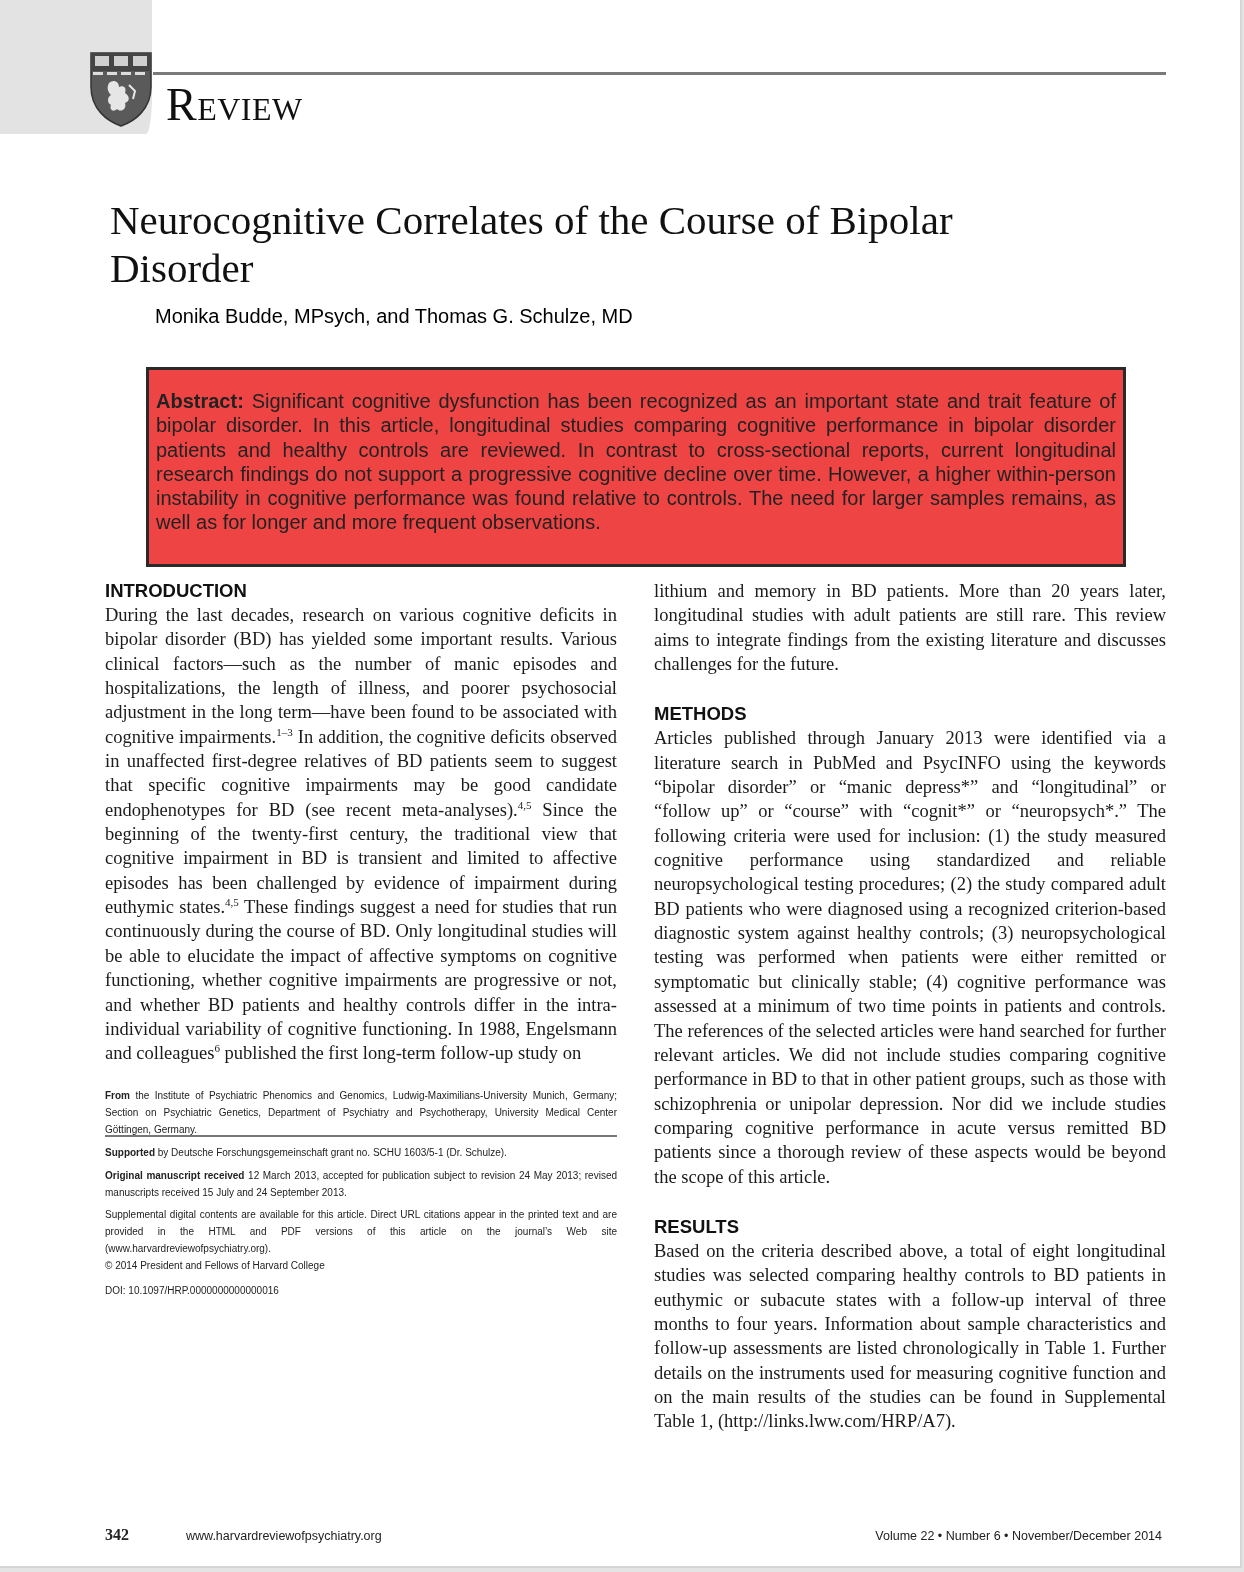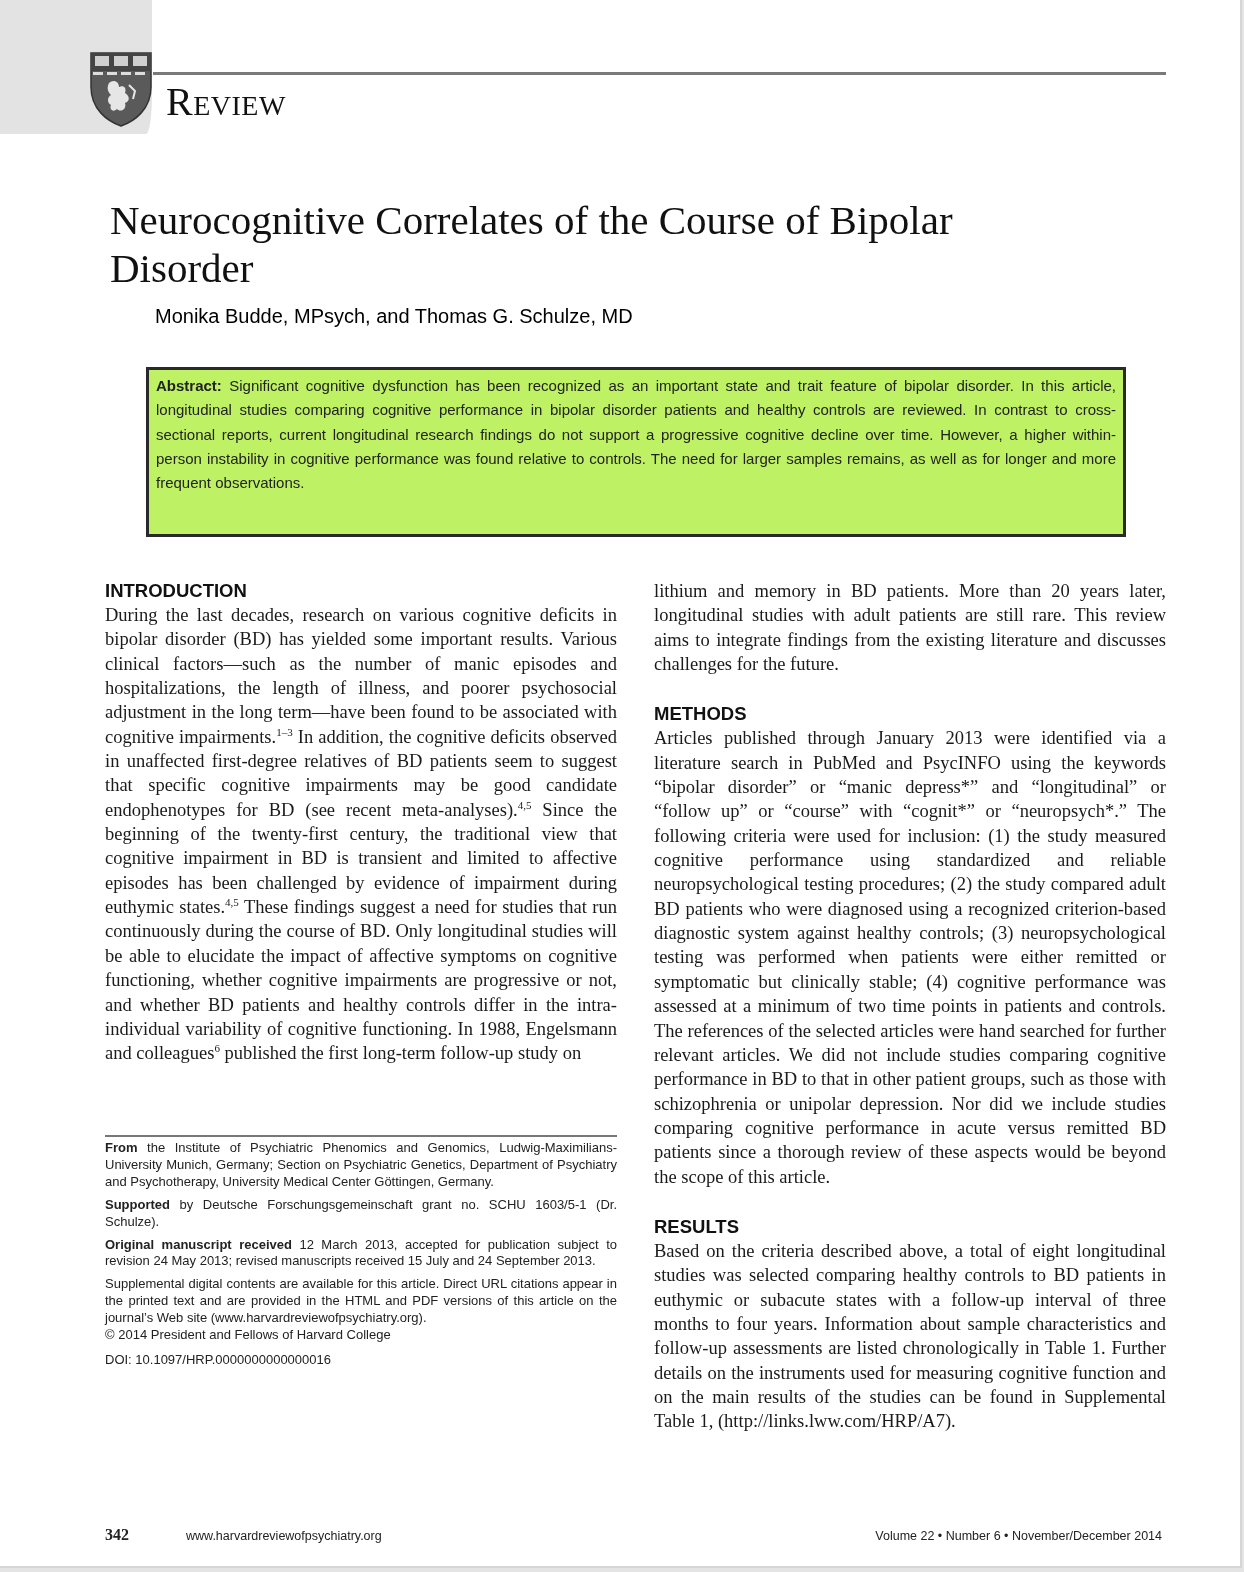--- a/index.html
+++ b/index.html
@@ -1,36 +1,36 @@
 <!DOCTYPE html>
 <html><head>
 <meta charset="utf-8">
 <style>
   html, body { margin: 0; padding: 0; }
   body { width: 1244px; height: 1572px; background: #e4e4e4; position: relative; overflow: hidden; }
   .page { position: absolute; left: 0; top: 0; width: 1240px; height: 1566px; background: #fff; border-right: 2px solid #d6d6d6; border-bottom: 2px solid #d6d6d6; }
   .corner { position: absolute; left: 0; top: 0; width: 152px; height: 134px; background: #e3e3e3; border-bottom-right-radius: 6px 40px; }
   .shield { position: absolute; left: 89px; top: 51px; width: 64px; height: 76px; }
   .rule-top { position: absolute; left: 153px; top: 72px; width: 1013px; height: 3px; background: #7a7a7a; }
-  .section-label { position: absolute; left: 166px; top: 78px; font-family: "Liberation Serif", serif; font-size: 40px; color: #111; letter-spacing: 0.5px; text-align: center; }
+  .section-label { position: absolute; left: 166px; top: 78px; font-family: "Liberation Serif", serif; font-size: 46px; color: #111; letter-spacing: 0.5px; text-align: center; }
   .title { position: absolute; left: 106px; top: 192px; width: 900px; font-family: "Liberation Serif", serif; font-size: 41px; line-height: 48px; color: #111; }
   .authors { position: absolute; left: 155px; top: 305px; font-family: "Liberation Sans", sans-serif; font-size: 20px; color: #000000; }
-  .abstract { position: absolute; left: 146px; top: 367px; width: 960px; height: 156px; background: #bef264; border: 3px solid #2a2a2a; padding: 4px 7px; font-family: "Liberation Sans", sans-serif; font-size: 15px; line-height: 24.3px; color: #222; }
+  .abstract { position: absolute; left: 146px; top: 367px; width: 960px; height: 156px; background: #ef4444; border: 3px solid #2a2a2a; padding: 19px 7px; font-family: "Liberation Sans", sans-serif; font-size: 20px; line-height: 24.3px; color: #222; }
   .abstract b { font-weight: bold; }
   .abstract p { margin: 0; text-align: justify; }
   .abstract .kw { margin-top: 6px; }
   .col { position: absolute; font-family: "Liberation Serif", serif; font-size: 18.5px; line-height: 24.35px; color: #1a1a1a; text-align: justify; }
   .col-left { left: 105px; top: 579px; width: 512px; }
   .col-right { left: 654px; top: 579px; width: 512px; }
   .col h2 { margin: 0; font-family: "Liberation Sans", sans-serif; font-weight: bold; font-size: 18.5px; line-height: 24px; color: #111; }
   .col p { margin: 0; }
   .col sup { font-size: 11px; line-height: 0; }
   .gap { height: 26px; }
   .notes-rule { position: absolute; left: 105px; top: 1135px; width: 512px; height: 2px; background: #777; }
-  .notes { position: absolute; left: 105px; top: 1140px; width: 512px; font-family: "Liberation Sans", sans-serif; font-size: 13px; line-height: 16.9px; color: #222; text-align: justify; }
+  .notes { position: absolute; left: 105px; top: 1088px; width: 512px; font-family: "Liberation Sans", sans-serif; font-size: 10px; line-height: 16.9px; color: #222; text-align: justify; }
   .notes p { margin: 0 0 6px 0; }
   .notes b { font-weight: bold; }
   .notes .last { margin-top: 8px; }
   .footer { position: absolute; top: 1526px; font-family: "Liberation Sans", sans-serif; color: #222; }
   .pagenum { left: 105px; font-weight: bold; font-size: 16px; font-family: "Liberation Serif", serif; }
   .site { left: 186px; font-size: 12.5px; top: 1529px; }
   .issue { right: 78px; font-size: 12.5px; top: 1529px; }
 </style>
 </head>
 <body>

